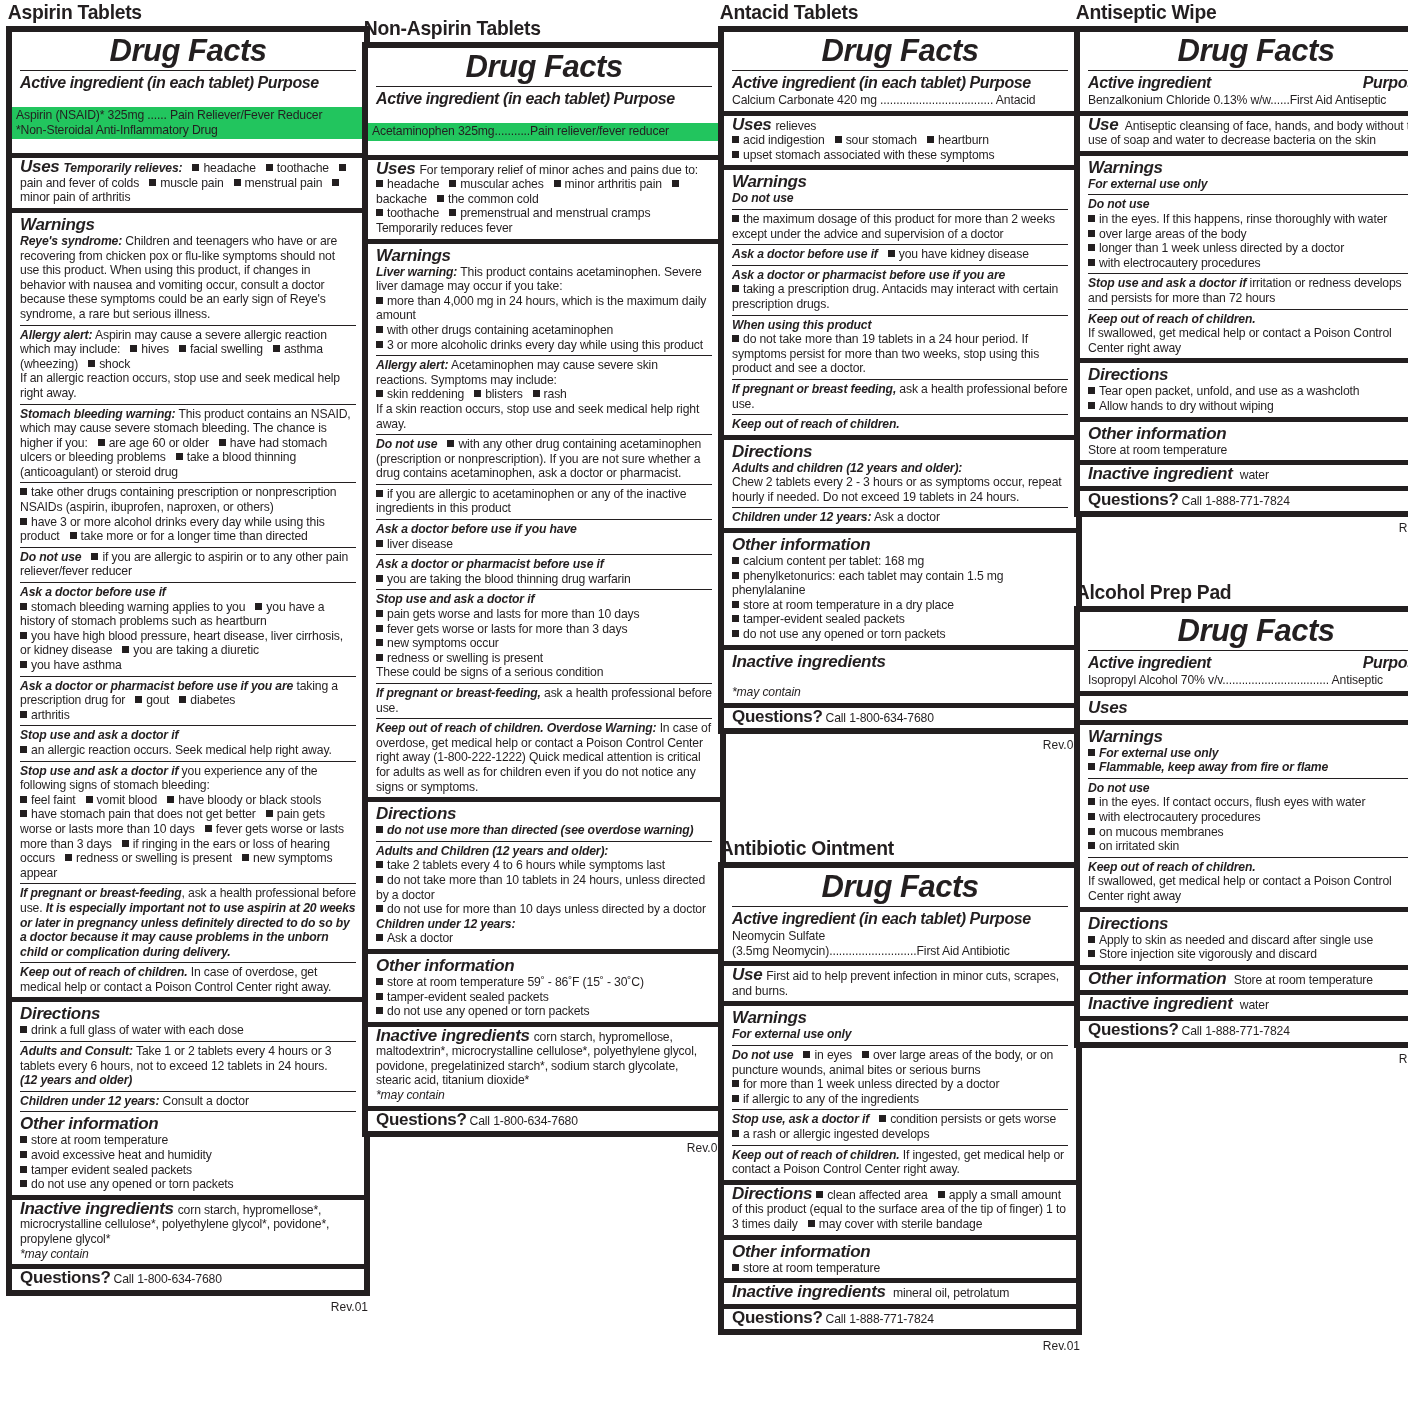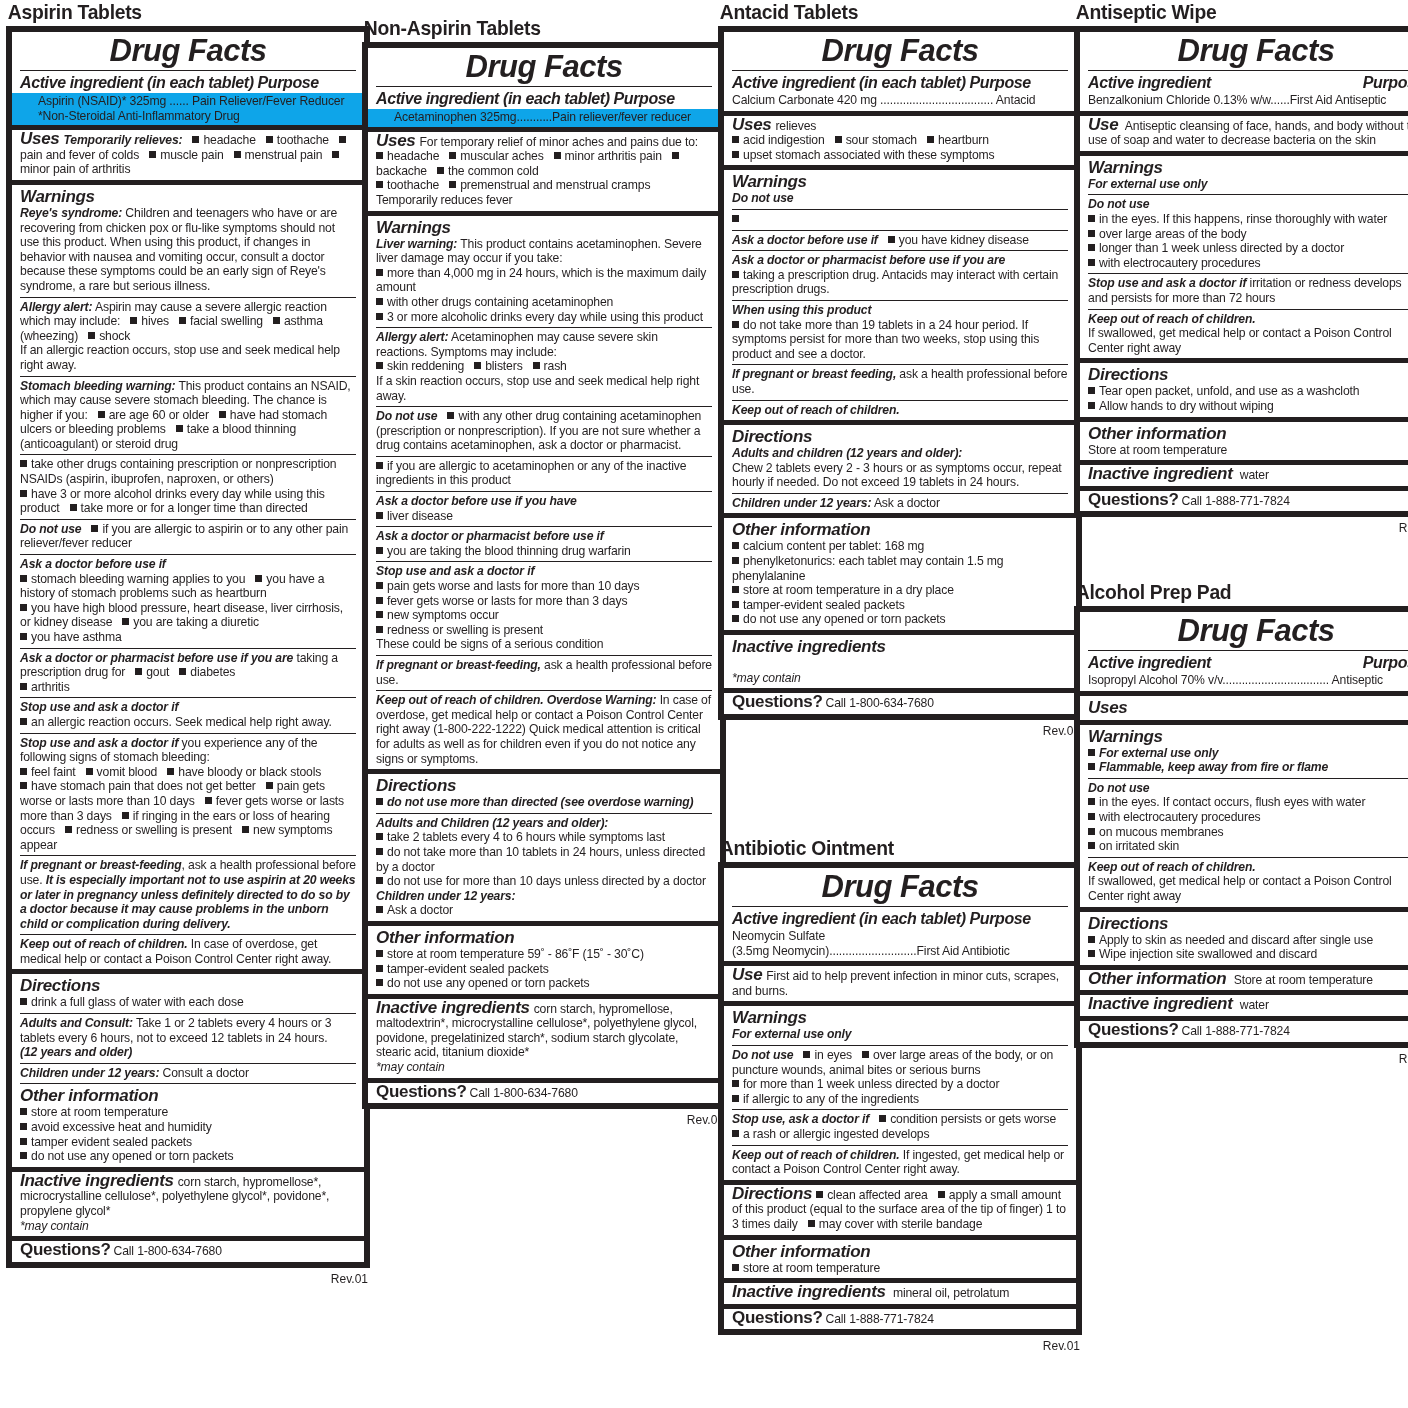--- a/index.html
+++ b/index.html
@@ -6,21 +6,21 @@
   html, body { width: 1408px; height: 1408px; background: #ffffff; overflow: hidden; }
   body { font-family: "Liberation Sans", sans-serif; color: #231f20; position: relative; }
   .col { position: absolute; top: 0; width: 364px; }
   .prod-title { font-family: "Liberation Sans", sans-serif; font-weight: bold; font-size: 21px; letter-spacing: -0.3px; line-height: 24px; height: 26px; padding-left: 2px; transform: scaleX(0.92); transform-origin: left; white-space: nowrap; }
   .panel { border: 6px solid #231f20; background: #231f20; display: flex; flex-direction: column; gap: 5px; }
   .box { background: #fff; padding: 2px 8px 3px 8px; }
   .box.hl-wrap { padding-bottom: 0; }
   .df-title { font-weight: bold; font-style: italic; font-size: 31px; line-height: 34px; letter-spacing: -0.5px; border-bottom: 1.5px solid #231f20; padding-bottom: 2px; margin-bottom: 2px; text-align: center; }
   .ai-head { font-weight: bold; font-style: italic; font-size: 16px; line-height: 20px; display: flex; justify-content: space-between; white-space: nowrap; letter-spacing: -0.4px; }
   .t { font-size: 12.2px; line-height: 14.6px; letter-spacing: -0.15px; }
-  .highlight { background: #0ea5e9; margin: 0 -8px; padding: 1px 8px 2px 26px; }
+  .highlight { background: #22c55e; margin: 14px -8px; padding: 1px 8px 2px 4px; }
   .sec-h { font-weight: bold; font-style: italic; font-size: 17px; line-height: 19px; letter-spacing: -0.3px; }
   .sec-inline { font-weight: bold; font-style: italic; font-size: 17px; letter-spacing: -0.3px; margin-right: 4px; }
   .sub { border-top: 1.2px solid #231f20; margin-top: 3px; padding-top: 2px; }
   .sub.first { border-top: none; margin-top: 0; padding-top: 0; }
   .b { font-weight: bold; font-style: italic; }
   .i { font-style: italic; }
   .bul { display: inline-block; width: 7px; height: 7px; background: #231f20; margin-right: 4px; vertical-align: 1px; }
   .gap { display: inline-block; width: 10px; }
   .rev { text-align: right; font-size: 12px; line-height: 14px; padding-top: 4px; padding-right: 2px; }
   .q-big { font-weight: bold; font-size: 17px; letter-spacing: -0.3px; margin-right: 3px; }
@@ -135,21 +135,21 @@
           <div class="t">
             <span class="row">Calcium Carbonate 420 mg ................................... Antacid</span>
           </div>
         </div>
         <div class="box">
           <div class="t sub first"><span class="sec-inline">Uses</span><span>relieves</span><br><span class="bul"></span><span>acid indigestion</span><span class="gap"></span><span class="bul"></span><span>sour stomach</span><span class="gap"></span><span class="bul"></span><span>heartburn</span><br><span class="bul"></span><span>upset stomach associated with these symptoms</span></div>
         </div>
         <div class="box">
           <div class="sec-h">Warnings</div>
           <div class="t sub first"><span class="b">Do not use</span></div>
-          <div class="t sub"><span class="bul"></span></div>
+          <div class="t sub"><span class="bul"></span><span>the maximum dosage of this product for more than 2 weeks except under the advice and supervision of a doctor</span></div>
           <div class="t sub"><span class="b">Ask a doctor before use if</span><span class="gap"></span><span class="bul"></span><span>you have kidney disease</span></div>
           <div class="t sub"><span class="b">Ask a doctor or pharmacist before use if you are</span><br><span class="bul"></span><span>taking a prescription drug. Antacids may interact with certain prescription drugs.</span></div>
           <div class="t sub"><span class="b">When using this product</span><br><span class="bul"></span><span>do not take more than 19 tablets in a 24 hour period. If symptoms persist for more than two weeks, stop using this product and see a doctor.</span></div>
           <div class="t sub"><span class="b">If pregnant or breast feeding,</span><span> ask a health professional before use.</span></div>
           <div class="t sub"><span class="b">Keep out of reach of children.</span></div>
         </div>
         <div class="box">
           <div class="sec-h">Directions</div>
           <div class="t sub first"><span class="b">Adults and children (12 years and older):</span><br><span>Chew 2 tablets every 2 - 3 hours or as symptoms occur, repeat hourly if needed. Do not exceed 19 tablets in 24 hours.</span></div>
           <div class="t sub"><span class="b">Children under 12 years:</span><span> Ask a doctor</span></div>
@@ -265,21 +265,21 @@
           <div class="sec-h">Uses</div>
         </div>
         <div class="box">
           <div class="sec-h">Warnings</div>
           <div class="t sub first"><span class="bul"></span><span class="b">For external use only</span><br><span class="bul"></span><span class="b">Flammable, keep away from fire or flame</span></div>
           <div class="t sub"><span class="b">Do not use</span><br><span class="bul"></span><span>in the eyes. If contact occurs, flush eyes with water</span><br><span class="bul"></span><span>with electrocautery procedures</span><br><span class="bul"></span><span>on mucous membranes</span><br><span class="bul"></span><span>on irritated skin</span></div>
           <div class="t sub"><span class="b">Keep out of reach of children.</span><br><span>If swallowed, get medical help or contact a Poison Control Center right away</span></div>
         </div>
         <div class="box">
           <div class="sec-h">Directions</div>
-          <div class="t sub first"><span class="bul"></span><span>Apply to skin as needed and discard after single use</span><br><span class="bul"></span><span>Wipe injection site swallowed and discard</span></div>
+          <div class="t sub first"><span class="bul"></span><span>Apply to skin as needed and discard after single use</span><br><span class="bul"></span><span>Store injection site vigorously and discard</span></div>
         </div>
         <div class="box">
           <div class="t sub first"><span class="sec-inline">Other information</span><span> Store at room temperature</span></div>
         </div>
         <div class="box">
           <div class="t sub first"><span class="sec-inline">Inactive ingredient</span><span> water</span></div>
         </div>
         <div class="box">
           <div class="t"><span class="q-big">Questions?</span><span>Call 1-888-771-7824</span></div>
         </div>

